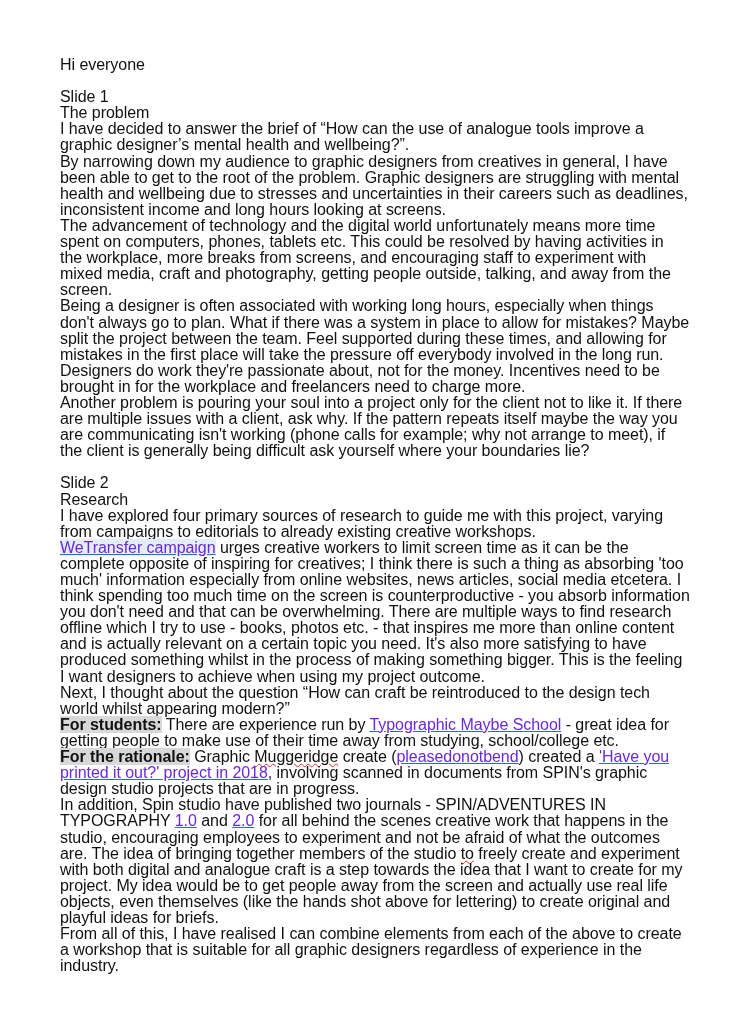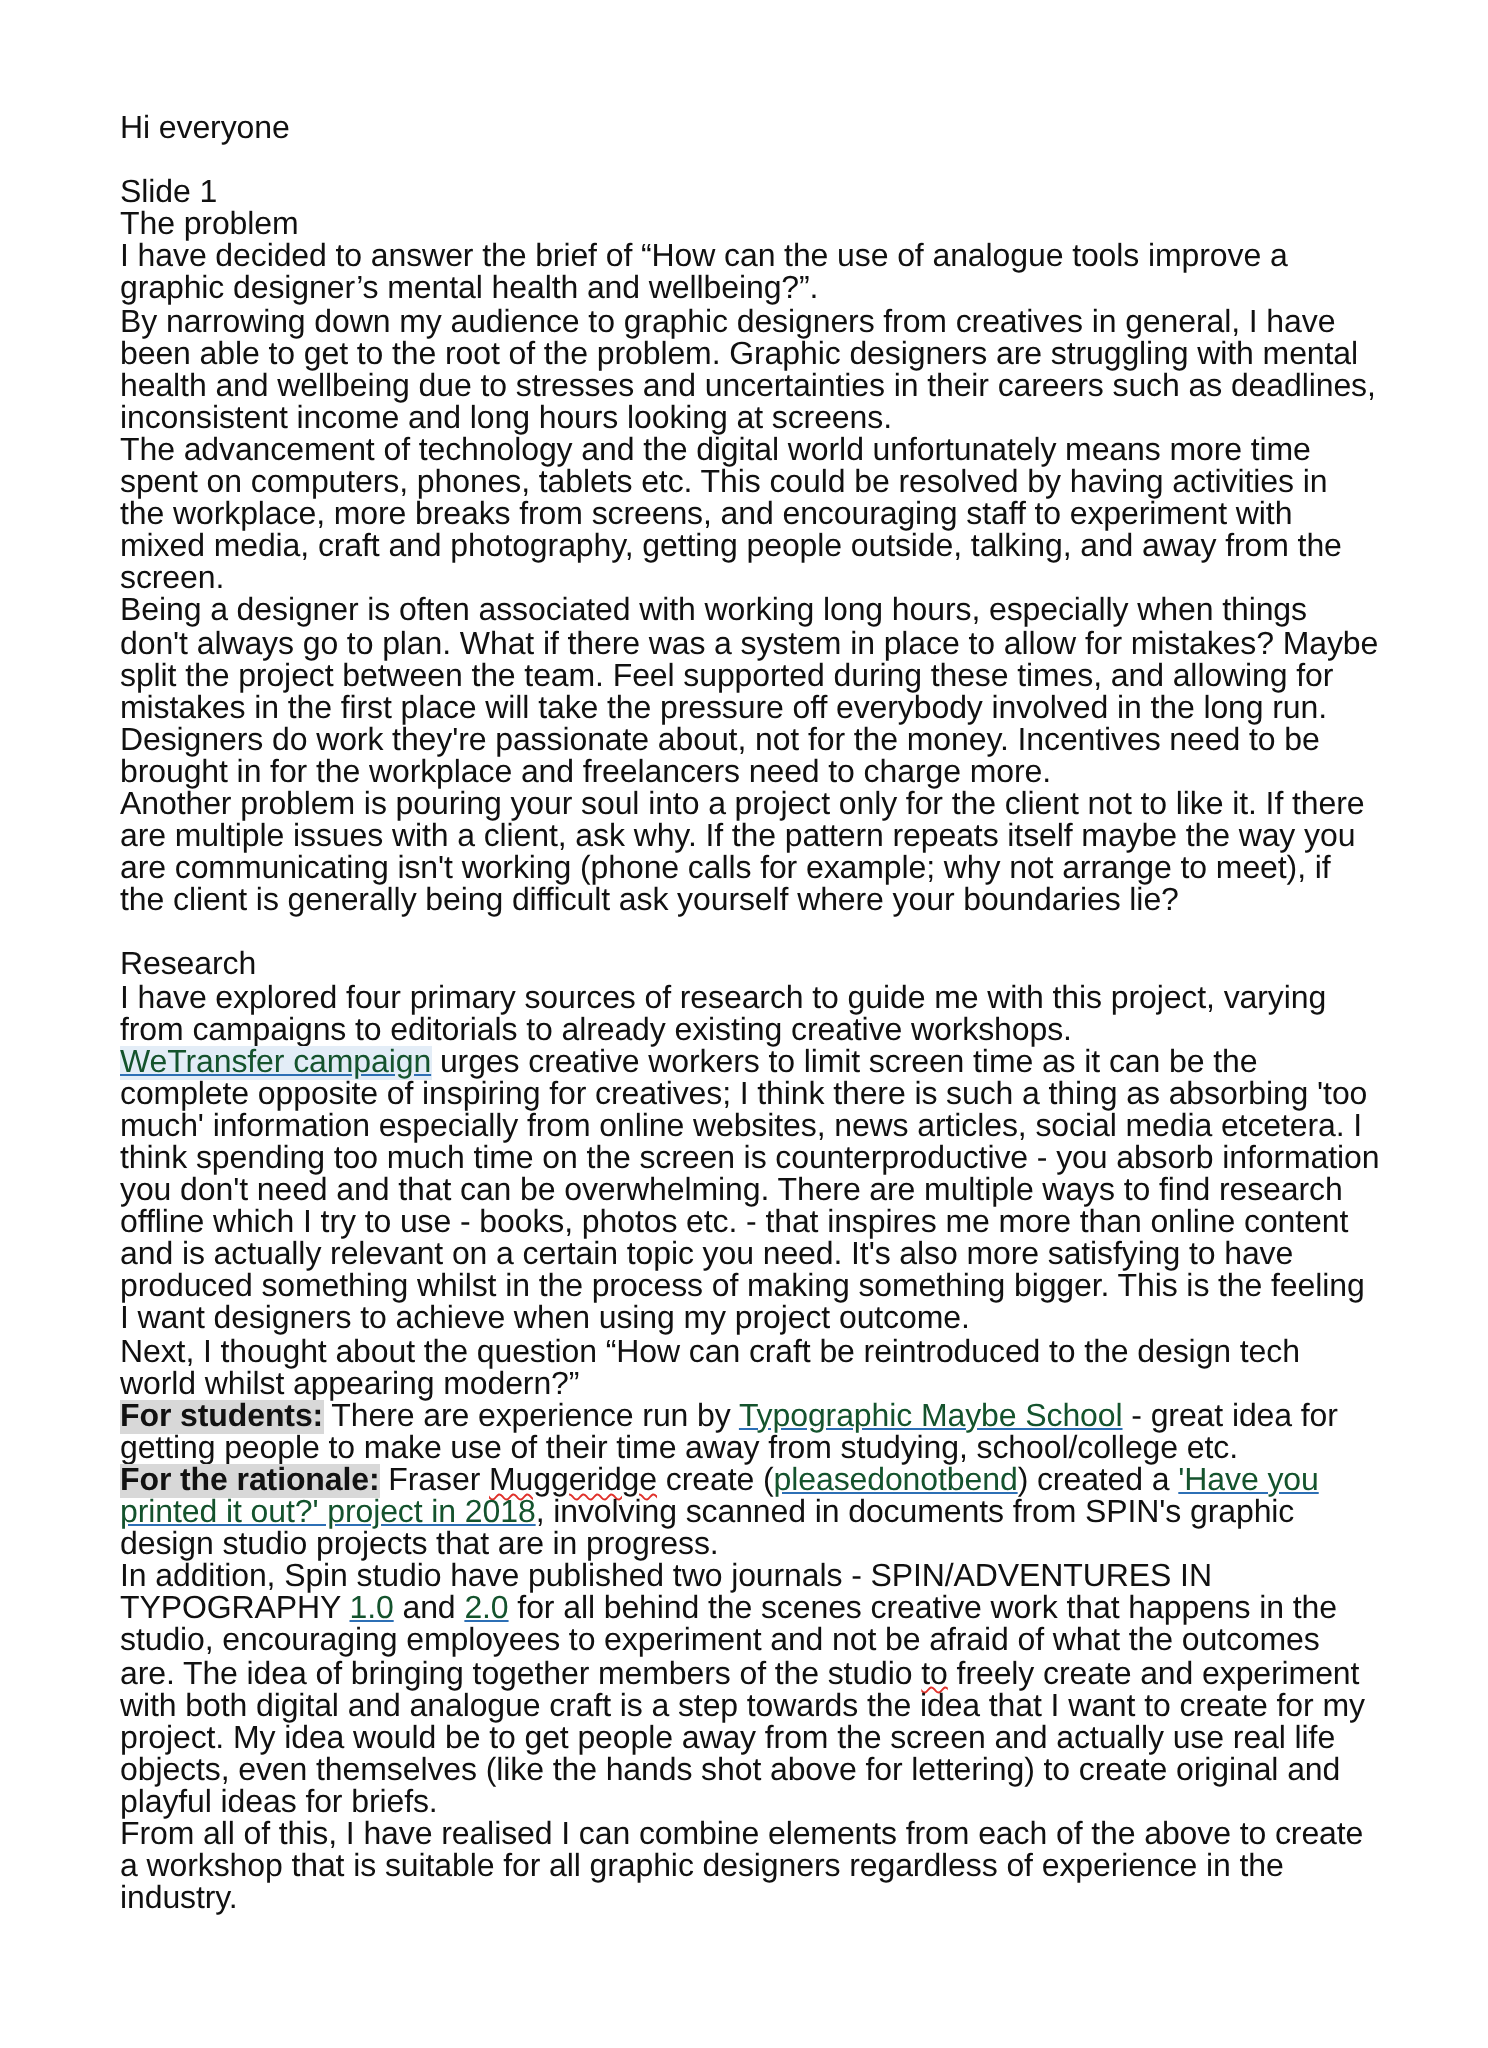--- a/index.html
+++ b/index.html
@@ -6,42 +6,43 @@
     body { width: 744px; height: 1024px; overflow: hidden; }
     .page {
       position: absolute; left: 60px; top: 57px; width: 630px;
       font-family: "Liberation Sans", sans-serif;
       font-size: 16px; line-height: 16.1px; color: #111111;
       letter-spacing: -0.05px;
     }
     .page p { margin: 0; }
     .blank { height: 16.1px; }
     .hl { background: #d8d8d8; font-weight: bold; }
-    .link { color: #14532d; text-decoration: underline; text-decoration-color: #2c6fb5; cursor: pointer; }
+    .link { color: #6d28d9; text-decoration: underline; text-decoration-color: #2c6fb5; cursor: pointer; }
     .link.boxed { background: #e3edf7; }
     .spell { text-decoration: underline wavy #e0302a; text-decoration-thickness: 1px; }
   </style>
 </head>
 <body>
 
 <div class="page">
   <p>Hi everyone</p>
   <div class="blank"></div>
 
   <p>Slide 1</p>
   <p>The problem</p>
   <p>I have decided to answer the brief of “How can the use of analogue tools improve a graphic designer’s mental health and wellbeing?”.</p>
   <p>By narrowing down my audience to graphic designers from creatives in general, I have been able to get to the root of the problem. Graphic designers are struggling with mental health and wellbeing due to stresses and uncertainties in their careers such as deadlines, inconsistent income and long hours looking at screens.</p>
   <p>The advancement of technology and the digital world unfortunately means more time spent on computers, phones, tablets etc. This could be resolved by having activities in the workplace, more breaks from screens, and encouraging staff to experiment with mixed media, craft and photography, getting people outside, talking, and away from the screen.</p>
   <p>Being a designer is often associated with working long hours, especially when things don't always go to plan. What if there was a system in place to allow for mistakes? Maybe split the project between the team. Feel supported during these times, and allowing for mistakes in the first place will take the pressure off everybody involved in the long run.</p>
   <p>Designers do work they're passionate about, not for the money. Incentives need to be brought in for the workplace and freelancers need to charge more.</p>
   <p>Another problem is pouring your soul into a project only for the client not to like it. If there are multiple issues with a client, ask why. If the pattern repeats itself maybe the way you are communicating isn't working (phone calls for example; why not arrange to meet), if the client is generally being difficult ask yourself where your boundaries lie?</p>
   <div class="blank"></div>
 
+  <p>Slide 2</p>
   <p>Research</p>
   <p>I have explored four primary sources of research to guide me with this project, varying from campaigns to editorials to already existing creative workshops.</p>
   <p><span class="link boxed">WeTransfer campaign</span><span> urges creative workers to limit screen time as it can be the complete opposite of inspiring for creatives; I think there is such a thing as absorbing 'too much' information especially from online websites, news articles, social media etcetera. I think spending too much time on the screen is counterproductive - you absorb information you don't need and that can be overwhelming. There are multiple ways to find research offline which I try to use - books, photos etc. - that inspires me more than online content and is actually relevant on a certain topic you need. It's also more satisfying to have produced something whilst in the process of making something bigger. This is the feeling I want designers to achieve when using my project outcome.</span></p>
   <p>Next, I thought about the question “How can craft be reintroduced to the design tech world whilst appearing modern?”</p>
   <p><span class="hl">For students:</span><span> There are experience run by </span><span class="link">Typographic Maybe School</span><span> - great idea for getting people to make use of their time away from studying, school/college etc.</span></p>
-  <p><span class="hl">For the rationale:</span><span> Fraser </span><span class="spell">Muggeridge</span><span> create (</span><span class="link">pleasedonotbend</span><span>) created a </span><span class="link">'Have you printed it out?' project in 2018</span><span>, involving scanned in documents from SPIN's graphic design studio projects that are in progress.</span></p>
+  <p><span class="hl">For the rationale:</span><span> Graphic </span><span class="spell">Muggeridge</span><span> create (</span><span class="link">pleasedonotbend</span><span>) created a </span><span class="link">'Have you printed it out?' project in 2018</span><span>, involving scanned in documents from SPIN's graphic design studio projects that are in progress.</span></p>
   <p><span>In addition, Spin studio have published two journals - SPIN/ADVENTURES IN TYPOGRAPHY </span><span class="link">1.0</span><span> and </span><span class="link">2.0</span><span> for all behind the scenes creative work that happens in the studio, encouraging employees to experiment and not be afraid of what the outcomes are. The idea of bringing together members of the studio </span><span class="spell">to</span><span> freely create and experiment with both digital and analogue craft is a step towards the idea that I want to create for my project. My idea would be to get people away from the screen and actually use real life objects, even themselves (like the hands shot above for lettering) to create original and playful ideas for briefs.</span></p>
   <p>From all of this, I have realised I can combine elements from each of the above to create a workshop that is suitable for all graphic designers regardless of experience in the industry.</p>
 </div>
 
 </body></html>

